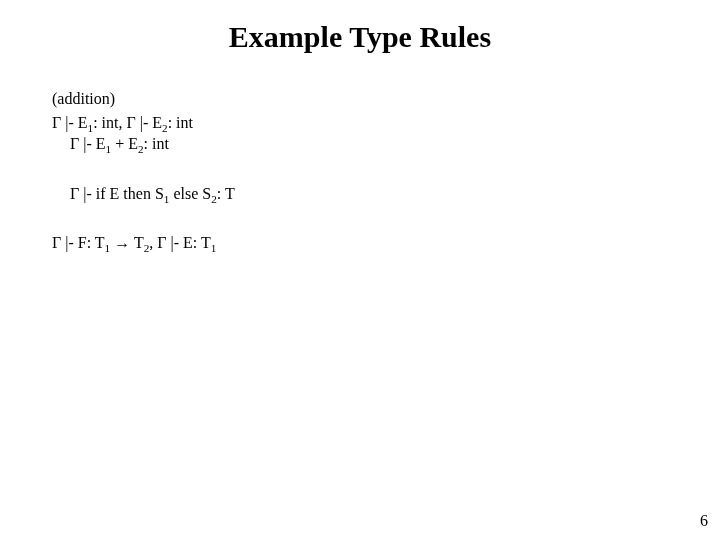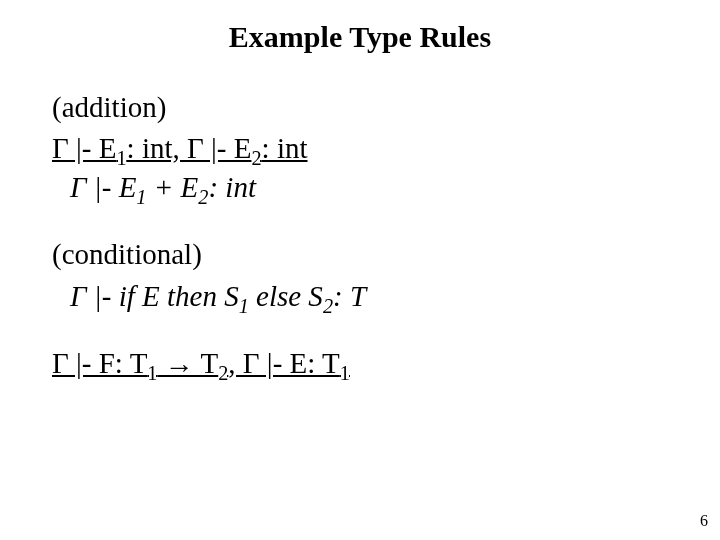--- a/index.html
+++ b/index.html
@@ -25,36 +25,34 @@
     width: 720px;
     text-align: center;
     font-size: 30px;
     font-weight: bold;
   }
   .body {
     position: absolute;
     top: 88px;
     left: 52px;
     width: 620px;
-    font-size: 29px;
+    font-size: 16px;
     line-height: 1.35;
   }
   .rule-block {
     margin-bottom: 28px;
   }
   .rule-name {
     margin-bottom: 2px;
   }
   .premise {
-    text-decoration: underline;
   }
   .conclusion {
     display: block;
     padding-left: 18px;
-    font-style: italic;
   }
   .sub {
     font-size: 0.7em;
     vertical-align: sub;
     line-height: 0;
   }
   .page-number {
     position: absolute;
     right: 12px;
     bottom: 10px;
@@ -72,21 +70,20 @@
 
     <div class="rule-block">
       <div class="rule-name">(addition)</div>
       <div>
         <span class="premise"><span>Γ  |- E</span><span class="sub">1</span><span>: int, Γ |- E</span><span class="sub">2</span><span>: int</span></span>
       </div>
       <span class="conclusion"><span>Γ |- E</span><span class="sub">1</span><span> + E</span><span class="sub">2</span><span>: int</span></span>
     </div>
 
     <div class="rule-block">
-      <div class="rule-name">(conditional)</div>
       <span class="conclusion"><span>Γ |- if E then S</span><span class="sub">1</span><span> else S</span><span class="sub">2</span><span>: T</span></span>
     </div>
 
     <div class="rule-block">
       <div>
         <span class="premise"><span>Γ |- F: T</span><span class="sub">1</span><span> → T</span><span class="sub">2</span><span>, Γ |- E: T</span><span class="sub">1</span><span></span></span>
       </div>
     </div>
 
   </div>

